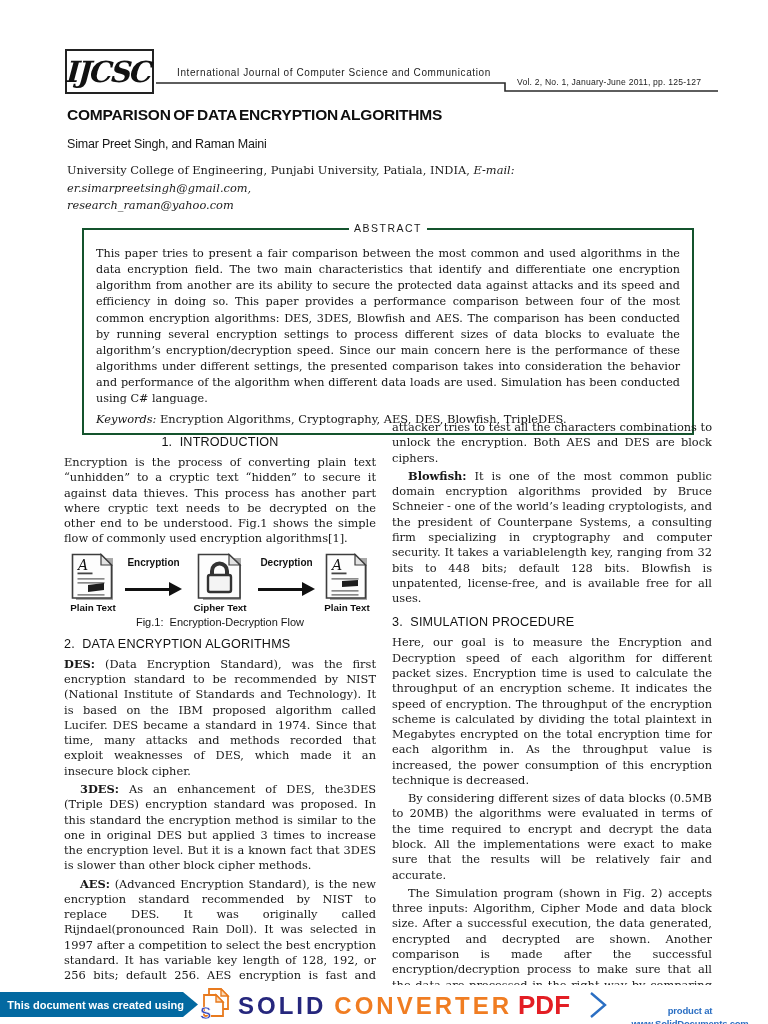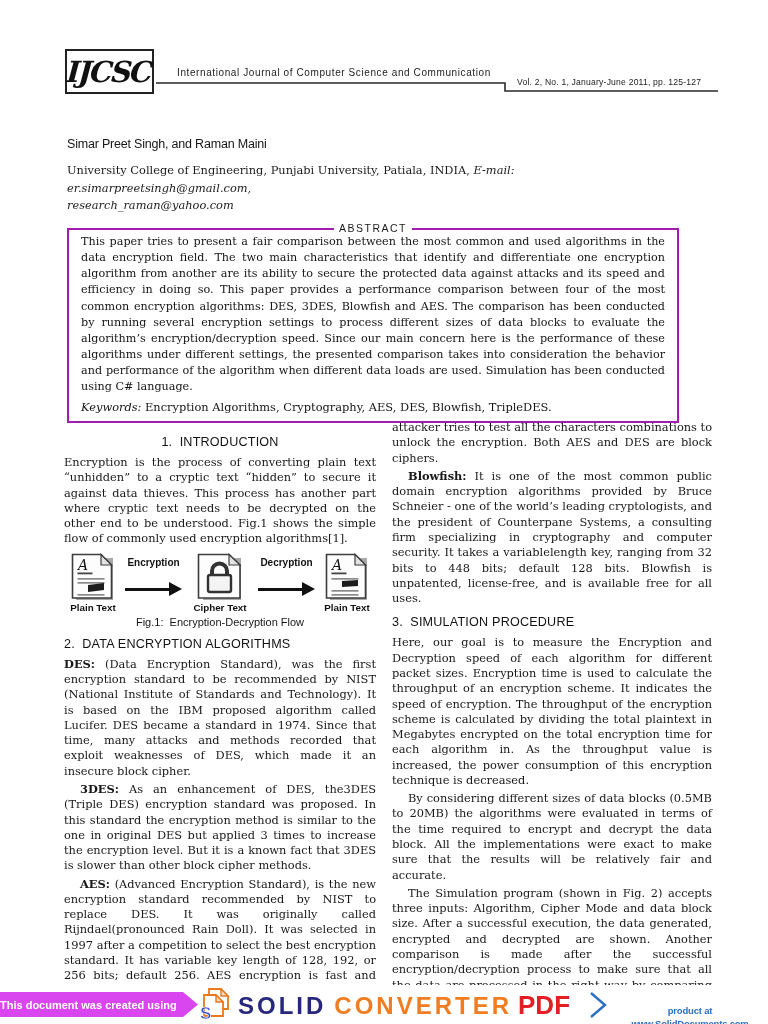--- a/index.html
+++ b/index.html
@@ -20,22 +20,22 @@
   
   .paper-title{position:absolute;left:67px;top:106px;font-family:"Liberation Sans",sans-serif;
                font-weight:700;font-size:15.5px;letter-spacing:-.2px;word-spacing:-1.5px;color:#0e0e0e;}
   .authors{position:absolute;left:67px;top:137px;font-family:"Liberation Sans",sans-serif;
            font-size:12.5px;letter-spacing:-.2px;color:#161616;}
   .affiliation{position:absolute;left:67px;top:162px;width:615px;font-size:11.4px;line-height:1.55;color:#1a1a1a;}
   .affiliation .em{font-style:italic;}
   .affiliation .em2{font-style:italic;display:block;}
 
   
-  .abstract-box{position:absolute;left:67px;top:228px;width:584px;border:2px solid #a21caf;
-                padding:4px 12px 7px 12px;}
+  .abstract-box{position:absolute;left:82px;top:228px;width:584px;border:2px solid #14532d;
+                padding:16px 12px 7px 12px;}
   .abstract-label{position:absolute;top:-8px;left:50%;transform:translateX(-50%);
                   background:#fff;padding:0 5px;font-family:"Liberation Sans",sans-serif;
                   font-size:10.5px;letter-spacing:1.5px;color:#1a1a1a;}
   .abstract-body{font-size:11.2px;line-height:1.44;text-align:justify;color:#141414;}
   .keywords{margin-top:5px;font-size:11.4px;color:#141414;}
   .kw-label{font-style:italic;}
 
   
   .col{position:absolute;top:420px;}
   .col-left{left:64px;width:312px;}
@@ -58,23 +58,23 @@
   .arrow-label{font-family:"Liberation Sans",sans-serif;font-weight:700;font-size:10px;
                text-align:center;color:#111;margin-bottom:20px;}
   .arrow-line{height:3px;background:#111;position:relative;margin-right:12px;margin-top:8px;}
   .arrow-line::after{content:"";position:absolute;right:-12px;top:-5.5px;width:0;height:0;
                      border-left:13px solid #111;border-top:7px solid transparent;border-bottom:7px solid transparent;}
   .fig-caption{font-family:"Liberation Sans",sans-serif;font-size:11px;text-align:center;
                margin-top:3px;color:#151515;}
 
   
   .banner{position:absolute;left:0;top:985px;width:768px;height:39px;background:#fff;}
-  .b-arrow{position:absolute;left:0;top:7px;width:198px;height:25px;background:#d946ef;
+  .b-arrow{position:absolute;left:0;top:7px;width:198px;height:25px;background:#0369a1;
            clip-path:polygon(0 0,183px 0,198px 50%,183px 100%,0 100%);
-           display:flex;align-items:center;justify-content:flex-start;}
+           display:flex;align-items:center;justify-content:flex-end;}
   .b-arrow span{font-family:"Liberation Sans",sans-serif;font-weight:700;font-size:11px;
                 color:#fff;padding-right:14px;white-space:nowrap;}
   .b-logo{position:absolute;left:199px;top:3px;}
   .b-brand{position:absolute;left:238px;top:5px;font-family:"Liberation Sans",sans-serif;
            font-weight:700;white-space:nowrap;}
   .b-solid{font-size:24px;letter-spacing:3px;color:#26277D;}
   .b-conv{font-size:24px;letter-spacing:3px;color:#F07D22;margin-left:8px;}
   .b-pdf{font-size:26px;letter-spacing:0;color:#E31E24;margin-left:6px;}
   .b-chev{position:absolute;left:588px;top:6px;}
   .b-right{position:absolute;left:614px;top:7px;width:152px;text-align:center;
@@ -88,20 +88,21 @@
 
   <div class="logo-box">
     <span class="logo-text">IJCSC</span>
   </div>
   <div class="journal-name">International Journal of Computer Science and Communication</div>
   <div class="issue-info">Vol. 2, No. 1, January-June 2011, pp. 125-127</div>
   <svg class="header-rule" width="768" height="100">
     <polyline points="156,83 505,83 505,91 718,91" fill="none" stroke="#2a2a2a" stroke-width="1.6"></polyline>
   </svg>
 
+  <div class="paper-title">COMPARISON OF DATA ENCRYPTION ALGORITHMS</div>
   <div class="authors">Simar Preet Singh, and Raman Maini</div>
   <div class="affiliation">
     <span>University College of Engineering, Punjabi University, Patiala, INDIA, </span><span class="em">E-mail: er.simarpreetsingh@gmail.com,</span>
     <span class="em2">research_raman@yahoo.com</span>
   </div>
 
   <div class="abstract-box">
     <span class="abstract-label">ABSTRACT</span>
     <div class="abstract-body">This paper tries to present a fair comparison between the most common and used algorithms in the data encryption field. The two main characteristics that identify and differentiate one encryption algorithm from another are its ability to secure the protected data against attacks and its speed and efficiency in doing so. This paper provides a performance comparison between four of the most common encryption algorithms: DES, 3DES, Blowfish and AES. The comparison has been conducted by running several encryption settings to process different sizes of data blocks to evaluate the algorithm’s encryption/decryption speed. Since our main concern here is the performance of these algorithms under different settings, the presented comparison takes into consideration the behavior and performance of the algorithm when different data loads are used. Simulation has been conducted using C# language.</div>
     <div class="keywords">

